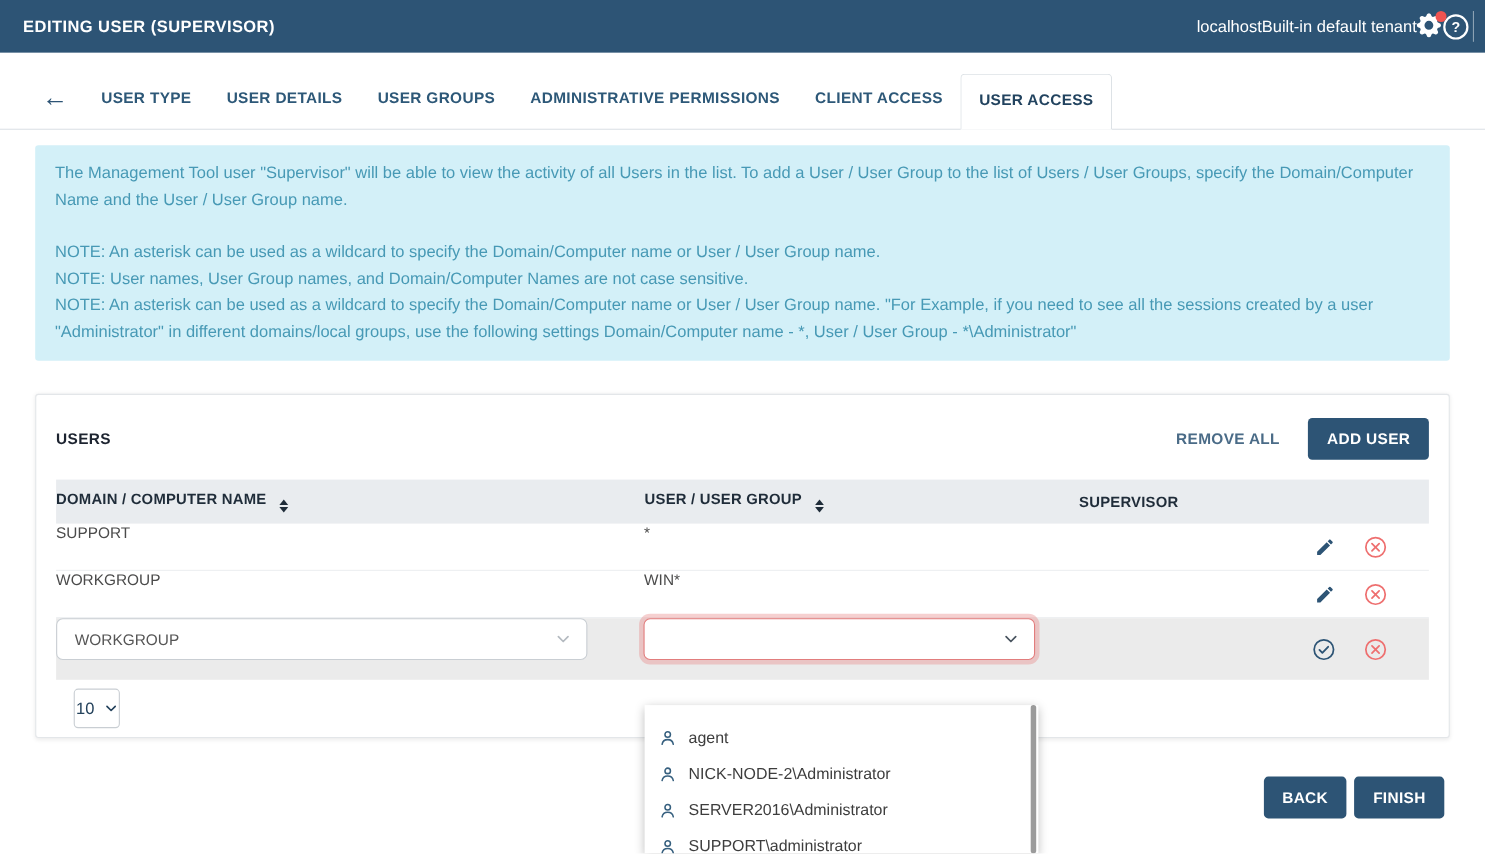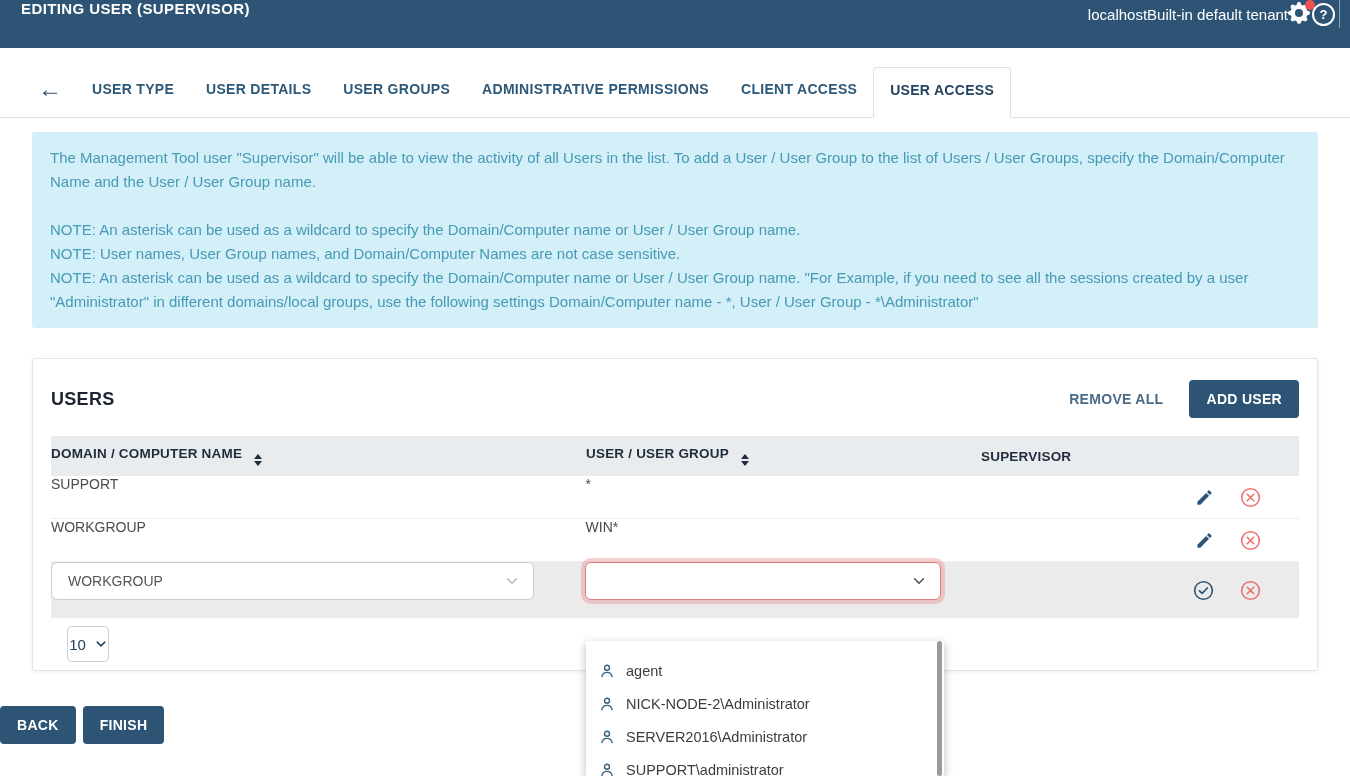--- a/index.html
+++ b/index.html
@@ -1,21 +1,21 @@
 <!DOCTYPE html>
 <html><head>
 <meta charset="utf-8">
 <style>
   *{box-sizing:border-box;margin:0;padding:0}
   html,body{width:1350px;height:776px;overflow:hidden;background:#fff;
     font-family:"Liberation Sans","DejaVu Sans",sans-serif;}
   .app{position:relative;width:1350px;height:776px;background:#fff}
 
   
-  .topbar{height:48px;background:#2d5475;display:flex;align-items:flex-start;
+  .topbar{height:48px;background:#2d5475;display:flex;align-items:center;
     justify-content:space-between;padding:0 10px 0 21px;color:#fff}
   .topbar-title{font-size:15px;font-weight:700;letter-spacing:.4px}
   .topbar-right{display:flex;align-items:center;font-size:15px}
   .tenant{cursor:pointer}
   .gear-wrap{position:relative;display:inline-flex;width:24px;height:24px;cursor:pointer}
   .gear-wrap svg{width:22px;height:22px}
   .notif-dot{position:absolute;top:-2px;right:-3px;width:10px;height:10px;
     border-radius:50%;background:#ef5350}
   .help-btn{width:23px;height:23px;border:2px solid #fff;border-radius:50%;
     display:inline-flex;align-items:center;justify-content:center;
@@ -35,21 +35,21 @@
   
   .infobox{margin:14px 32px 0;background:#d3f0f8;border-radius:3px;
     padding:14px 18px;color:#4799b5;font-size:15px;line-height:24px}
   .infobox .blank{height:24px}
 
   
   .panel{margin:30px 32px 0;border:1px solid #e3e6e9;border-radius:3px;
     background:#fff;box-shadow:0 1px 4px rgba(0,0,0,.08)}
   .panel-head{display:flex;align-items:center;justify-content:space-between;
     padding:21px 18px 18px}
-  .panel-title{font-size:18px;font-weight:700;color:#1d2430;letter-spacing:.3px}
+  .panel-title{font-size:14px;font-weight:700;color:#1d2430;letter-spacing:.3px}
   .panel-actions{display:flex;align-items:center;gap:26px}
   .remove-all{font-size:14px;font-weight:600;letter-spacing:.3px;color:#4a6b87;cursor:pointer}
   .btn{background:#2d5475;color:#fff;border:none;border-radius:4px;height:38px;
     padding:0 17px;font-size:14px;font-weight:700;letter-spacing:.3px;
     font-family:inherit;cursor:pointer}
 
   .table{margin:0 18px}
   .thead{display:flex;align-items:center;background:#e9ecef;height:40px;
     font-size:13.5px;font-weight:700;color:#1f2c39;letter-spacing:.2px}
   .c1{width:535px;}
@@ -79,21 +79,21 @@
   .dropdown{position:absolute;left:586px;top:641px;width:358px;height:135px;
     background:#fff;box-shadow:0 3px 9px rgba(0,0,0,.28);z-index:10;overflow:hidden}
   .dd-list{padding-top:5px}
   .dd-item{height:33px;display:flex;align-items:flex-end;gap:11px;padding-left:13px;
     font-size:14.5px;color:#3d3d3d;cursor:pointer}
   .dd-item svg{flex:0 0 auto}
   .dd-scrollbar{position:absolute;top:0;right:2px;width:5px;height:100%;
     background:#9b9b9b;border-radius:3px;cursor:pointer}
 
   
-  .page-actions{display:flex;gap:7px;margin:35px 37px 0 0}
+  .page-actions{display:flex;justify-content:flex-end;gap:7px;margin:35px 37px 0 0}
 </style>
 </head>
 <body>
 
 <div class="app">
 
   <header class="topbar">
     <div class="topbar-title">EDITING USER (SUPERVISOR)</div>
     <div class="topbar-right">
       <span>localhost</span>

